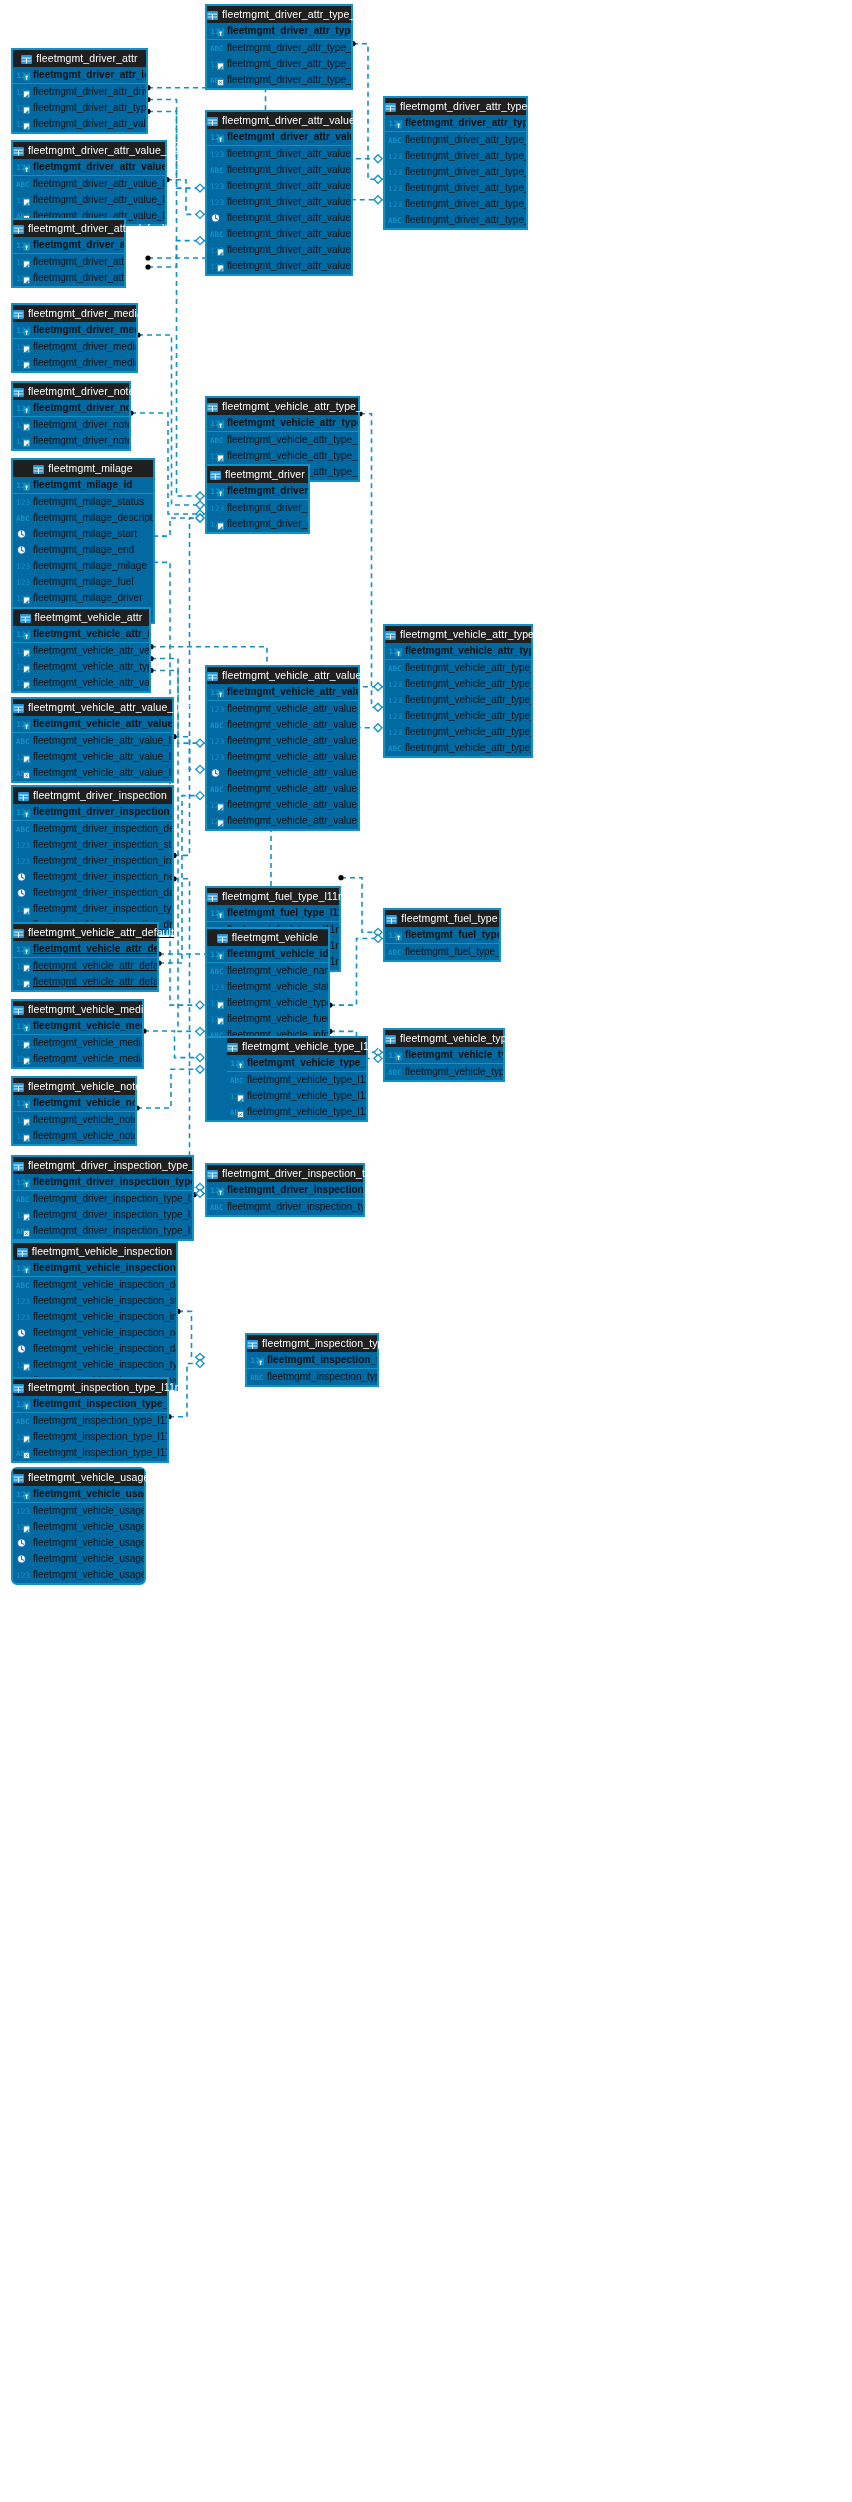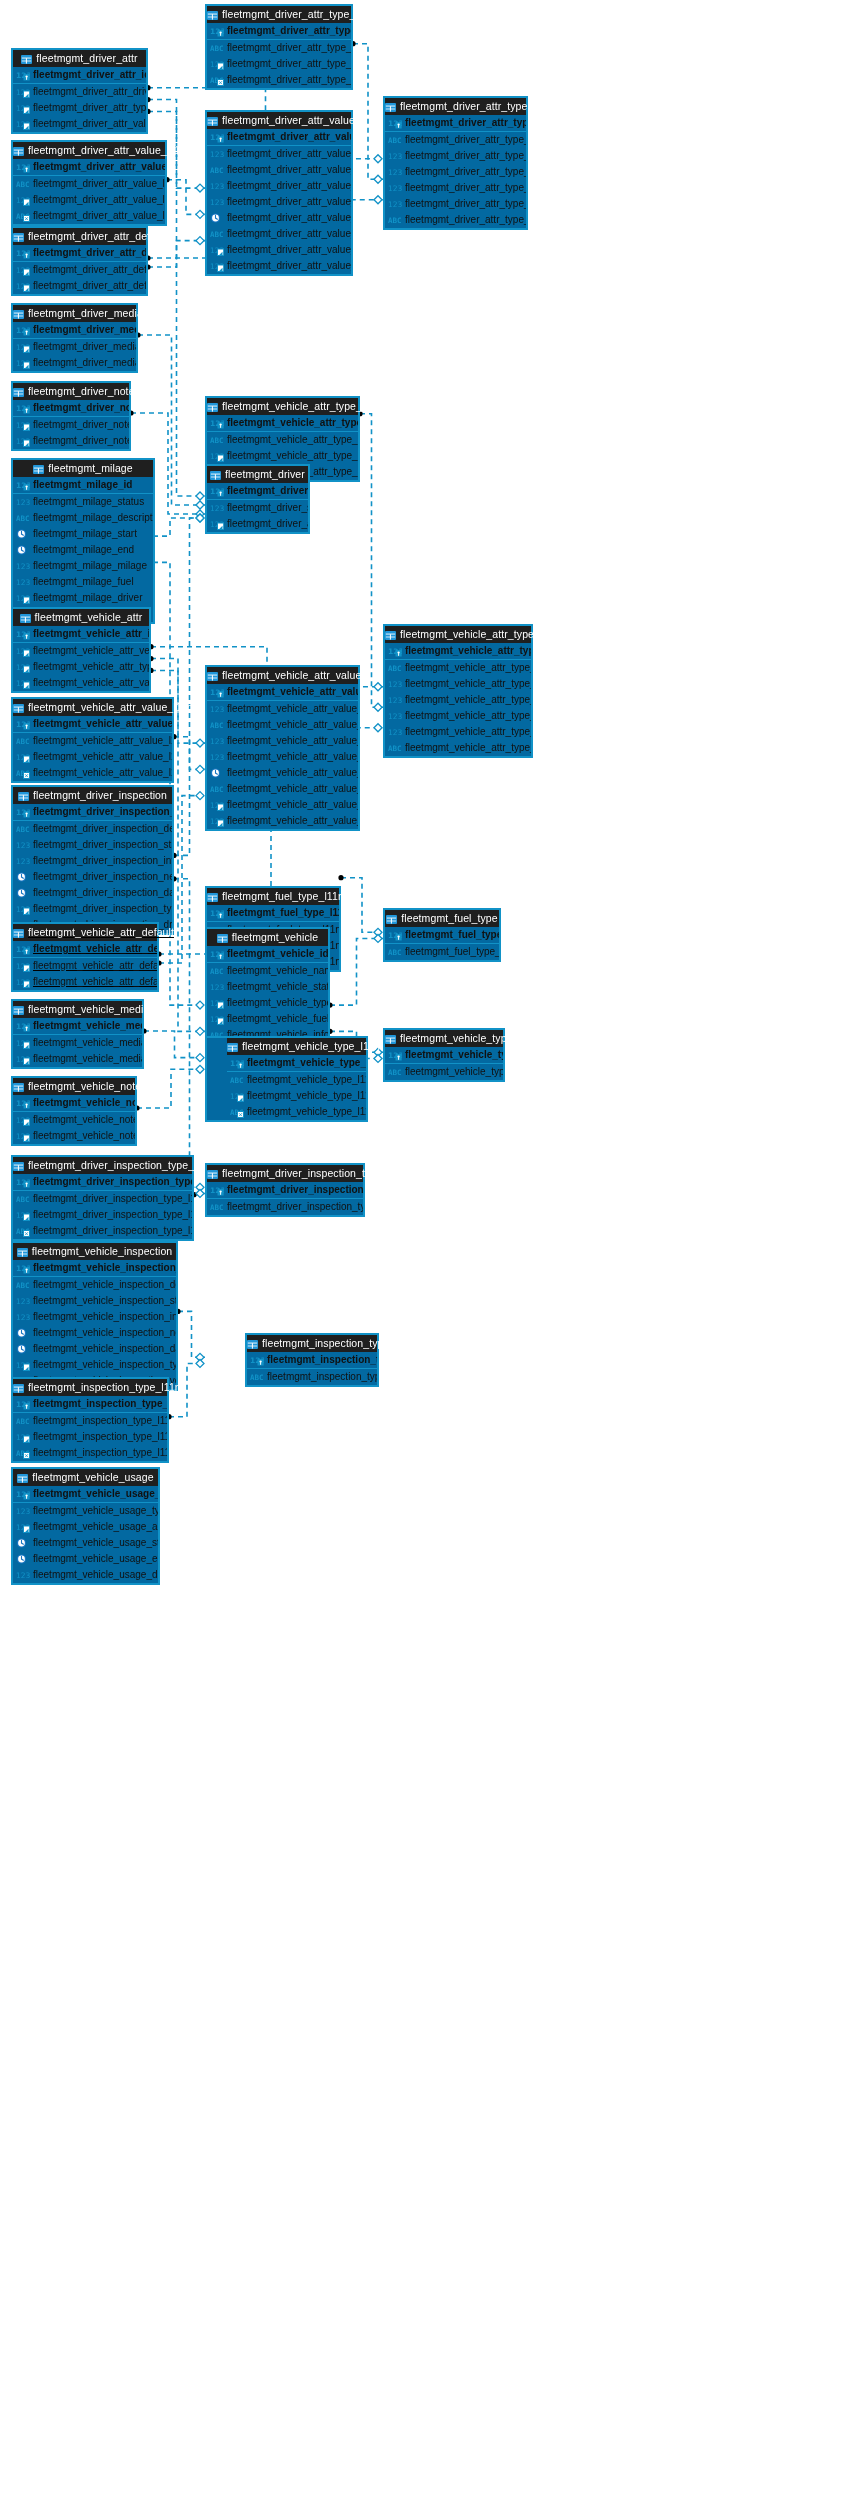--- a/index.html
+++ b/index.html
@@ -486,21 +486,21 @@
             <svg width="14" height="12" viewBox="0 0 14 12">
               <text x="0" y="9" font-family="DejaVu Sans Mono,monospace" font-size="7.5" font-weight="bold" fill="#1192c7">ABC</text>
               <rect x="7.5" y="5.5" width="6" height="6" fill="#fff" stroke="#1192c7" stroke-width="1"></rect>
               <path d="M9 7.2 L12 10.2 M12 7.2 L9 10.2" stroke="#1192c7" stroke-width="0.8" fill="none"></path>
             </svg>
           </span>
           <span class="lbl">fleetmgmt_driver_attr_value_l11n_lang</span>
         </div>
       </div>
     </div>
-    <div class="entity" style="left: 11px; top: 226px; width: 137px;">
+    <div class="entity" style="left: 11px; top: 218px; width: 115px;">
       <div class="hdr"><span class="tbl-ico"><svg width="11" height="9" viewBox="0 0 11 9">
             <rect x="0" y="0" width="11" height="9" rx="1" fill="#2196d9"></rect>
             <rect x="0.8" y="2.6" width="9.4" height="0.9" fill="#fff"></rect>
             <rect x="4.9" y="3.2" width="1.0" height="5.4" fill="#fff"></rect>
             <rect x="0.8" y="5.6" width="9.4" height="0.8" fill="#fff"></rect>
           </svg></span><span>fleetmgmt_driver_attr_default</span></div>
       <div class="pk">
         <div class="row">
           <span class="ico">
             <svg width="14" height="12" viewBox="0 0 14 12">
@@ -1798,21 +1798,21 @@
             <svg width="14" height="12" viewBox="0 0 14 12">
               <text x="0" y="9" font-family="DejaVu Sans Mono,monospace" font-size="7.5" font-weight="bold" fill="#1192c7">ABC</text>
               <rect x="7.5" y="5.5" width="6" height="6" fill="#fff" stroke="#1192c7" stroke-width="1"></rect>
               <path d="M9 7.2 L12 10.2 M12 7.2 L9 10.2" stroke="#1192c7" stroke-width="0.8" fill="none"></path>
             </svg>
           </span>
           <span class="lbl">fleetmgmt_inspection_type_l11n_lang</span>
         </div>
       </div>
     </div>
-    <div class="entity" style="left: 11px; top: 1467px; width: 149px;">
+    <div class="entity" style="left: 11px; top: 1467px; width: 135px; border-radius: 6px;">
       <div class="hdr"><span class="tbl-ico"><svg width="11" height="9" viewBox="0 0 11 9">
             <rect x="0" y="0" width="11" height="9" rx="1" fill="#2196d9"></rect>
             <rect x="0.8" y="2.6" width="9.4" height="0.9" fill="#fff"></rect>
             <rect x="4.9" y="3.2" width="1.0" height="5.4" fill="#fff"></rect>
             <rect x="0.8" y="5.6" width="9.4" height="0.8" fill="#fff"></rect>
           </svg></span><span>fleetmgmt_vehicle_usage</span></div>
       <div class="pk">
         <div class="row">
           <span class="ico">
             <svg width="14" height="12" viewBox="0 0 14 12">

